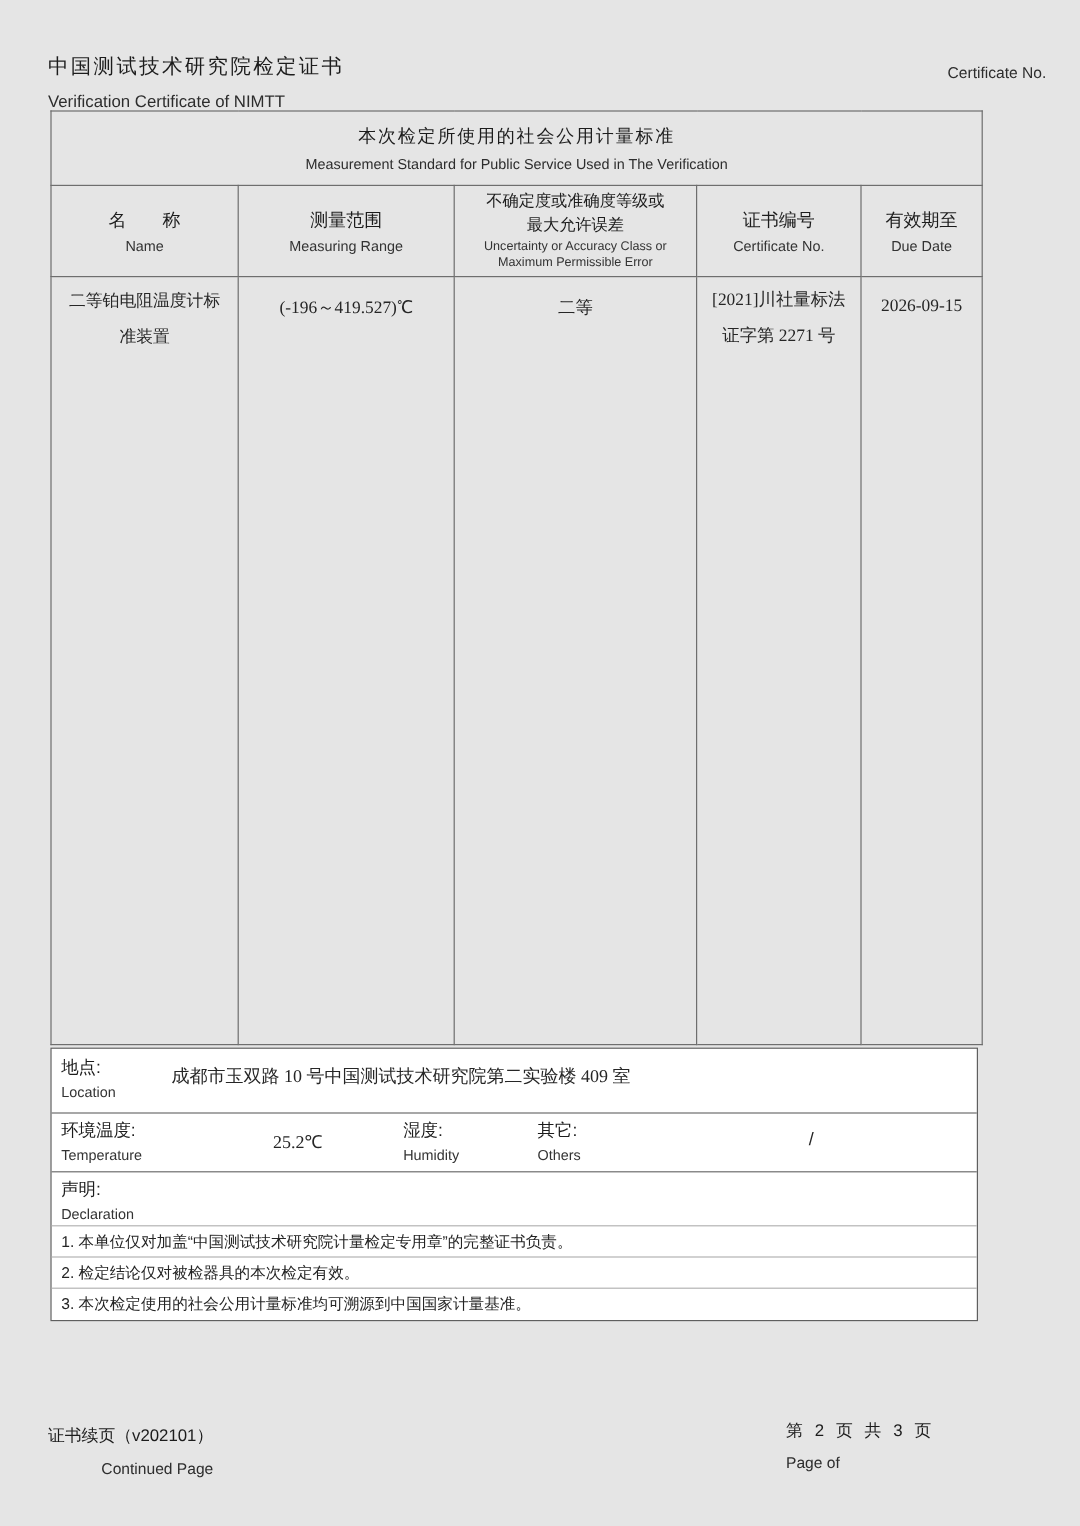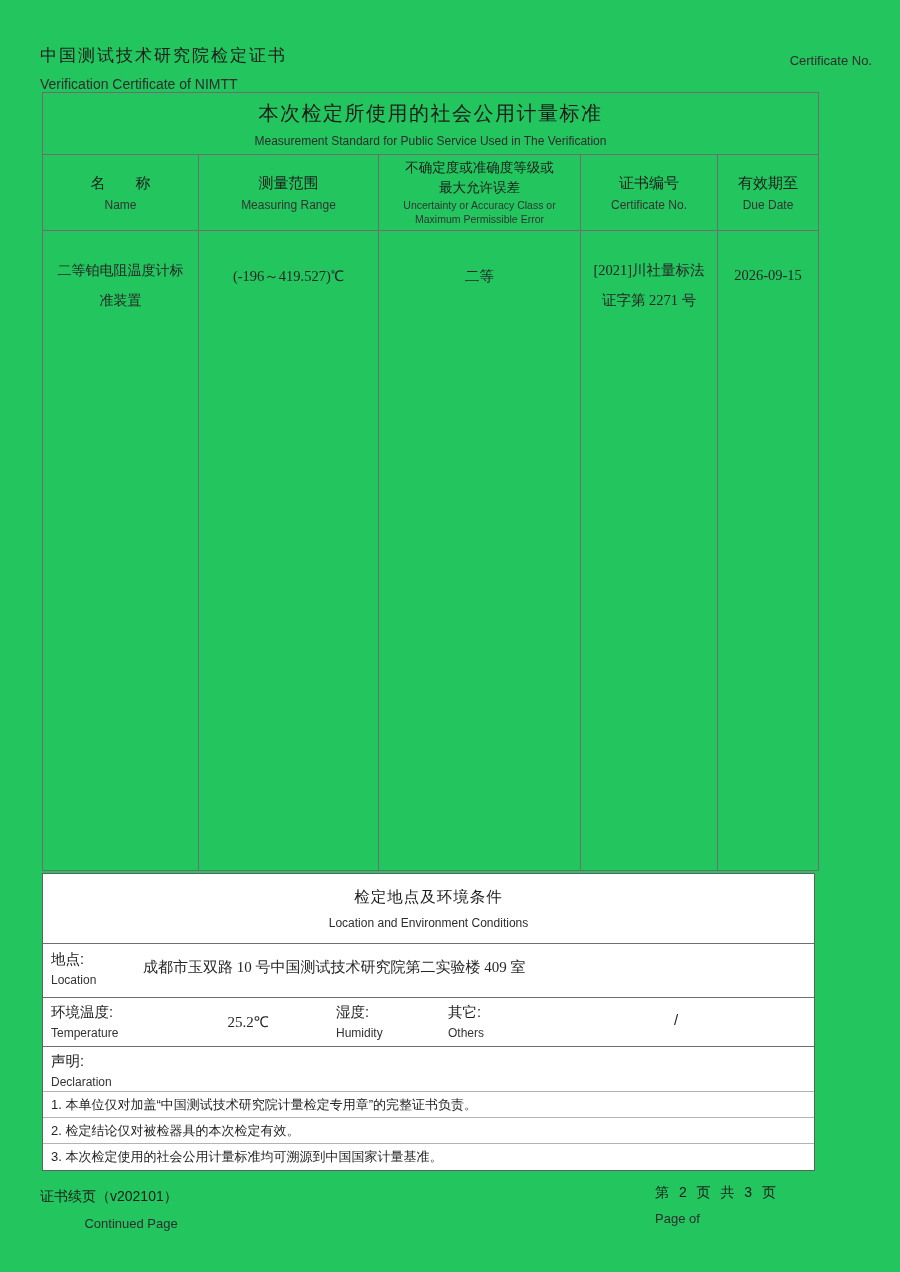--- a/index.html
+++ b/index.html
@@ -2,21 +2,21 @@
 <html><head>
 <meta charset="utf-8">
 <style>
   * { margin: 0; padding: 0; box-sizing: border-box; }
   html, body { background: #ffffff; }
   body { font-family: "Liberation Sans", sans-serif; color: #262626; }
   .page {
     position: relative;
     width: 900px;
     height: 1272px;
-    background: #22c55e;
+    background: #e5e5e5;
     overflow: hidden;
   }
   .serif { font-family: "Liberation Serif", serif; }
   .ml { white-space: pre-line; }
 
   
   .top-header {
     position: absolute;
     left: 40px; right: 28px; top: 44px;
     display: flex;
@@ -33,37 +33,37 @@
 
   
   .std-table-wrap { position: absolute; left: 42px; top: 92px; }
   table.std {
     border-collapse: collapse;
     table-layout: fixed;
     width: 776px;
   }
   table.std td, table.std th { border: 1px solid #6e6e6e; }
   .title-cell { height: 62px; text-align: center; vertical-align: middle; }
-  .tbl-title-cn { font-size: 20px; letter-spacing: 1.5px; color: #1c1c1c; }
+  .tbl-title-cn { font-size: 15px; letter-spacing: 1.5px; color: #1c1c1c; }
   .tbl-title-en { font-size: 12px; margin-top: 7px; color: #2d2d2d; }
   table.std th {
     height: 76px; font-weight: normal;
     text-align: center; vertical-align: middle;
     padding: 2px;
   }
   .th-cn { font-size: 15px; display: block; color: #1c1c1c; }
   .th-en { font-size: 12px; display: block; margin-top: 5px; color: #333; }
   th.wide .th-cn { font-size: 13.5px; line-height: 1.45; }
   th.wide .th-en { font-size: 10.5px; line-height: 1.3; margin-top: 2px; }
   tr.data-row td {
     height: 640px;
     vertical-align: top;
     text-align: center;
     font-size: 14px;
-    padding: 24px 12px 0 12px;
+    padding: 4px 12px 0 12px;
   }
   .cell-name { line-height: 30px; }
   .cell-mid { margin-top: 12px; font-size: 14.5px; }
   .cell-cert { line-height: 30px; font-size: 14.5px; text-align: center; }
 
   
   .loc-table {
     position: absolute;
     left: 42px; top: 873px;
     width: 773px;
@@ -177,24 +177,20 @@
           </td>
           <td>
             <div class="cell-mid serif">2026-09-15</div>
           </td>
         </tr>
       </tbody>
     </table>
   </div>
 
   <div class="loc-table">
-    <div class="loc-title-row">
-      <div class="loc-title-cn">检定地点及环境条件</div>
-      <div class="loc-title-en">Location and Environment Conditions</div>
-    </div>
 
     <div class="loc-row">
       <div class="lbl">
         <div class="lbl-cn">地点:</div>
         <div class="lbl-en">Location</div>
       </div>
       <div class="loc-value">成都市玉双路 10 号中国测试技术研究院第二实验楼 409 室</div>
     </div>
 
     <div class="env-row">

